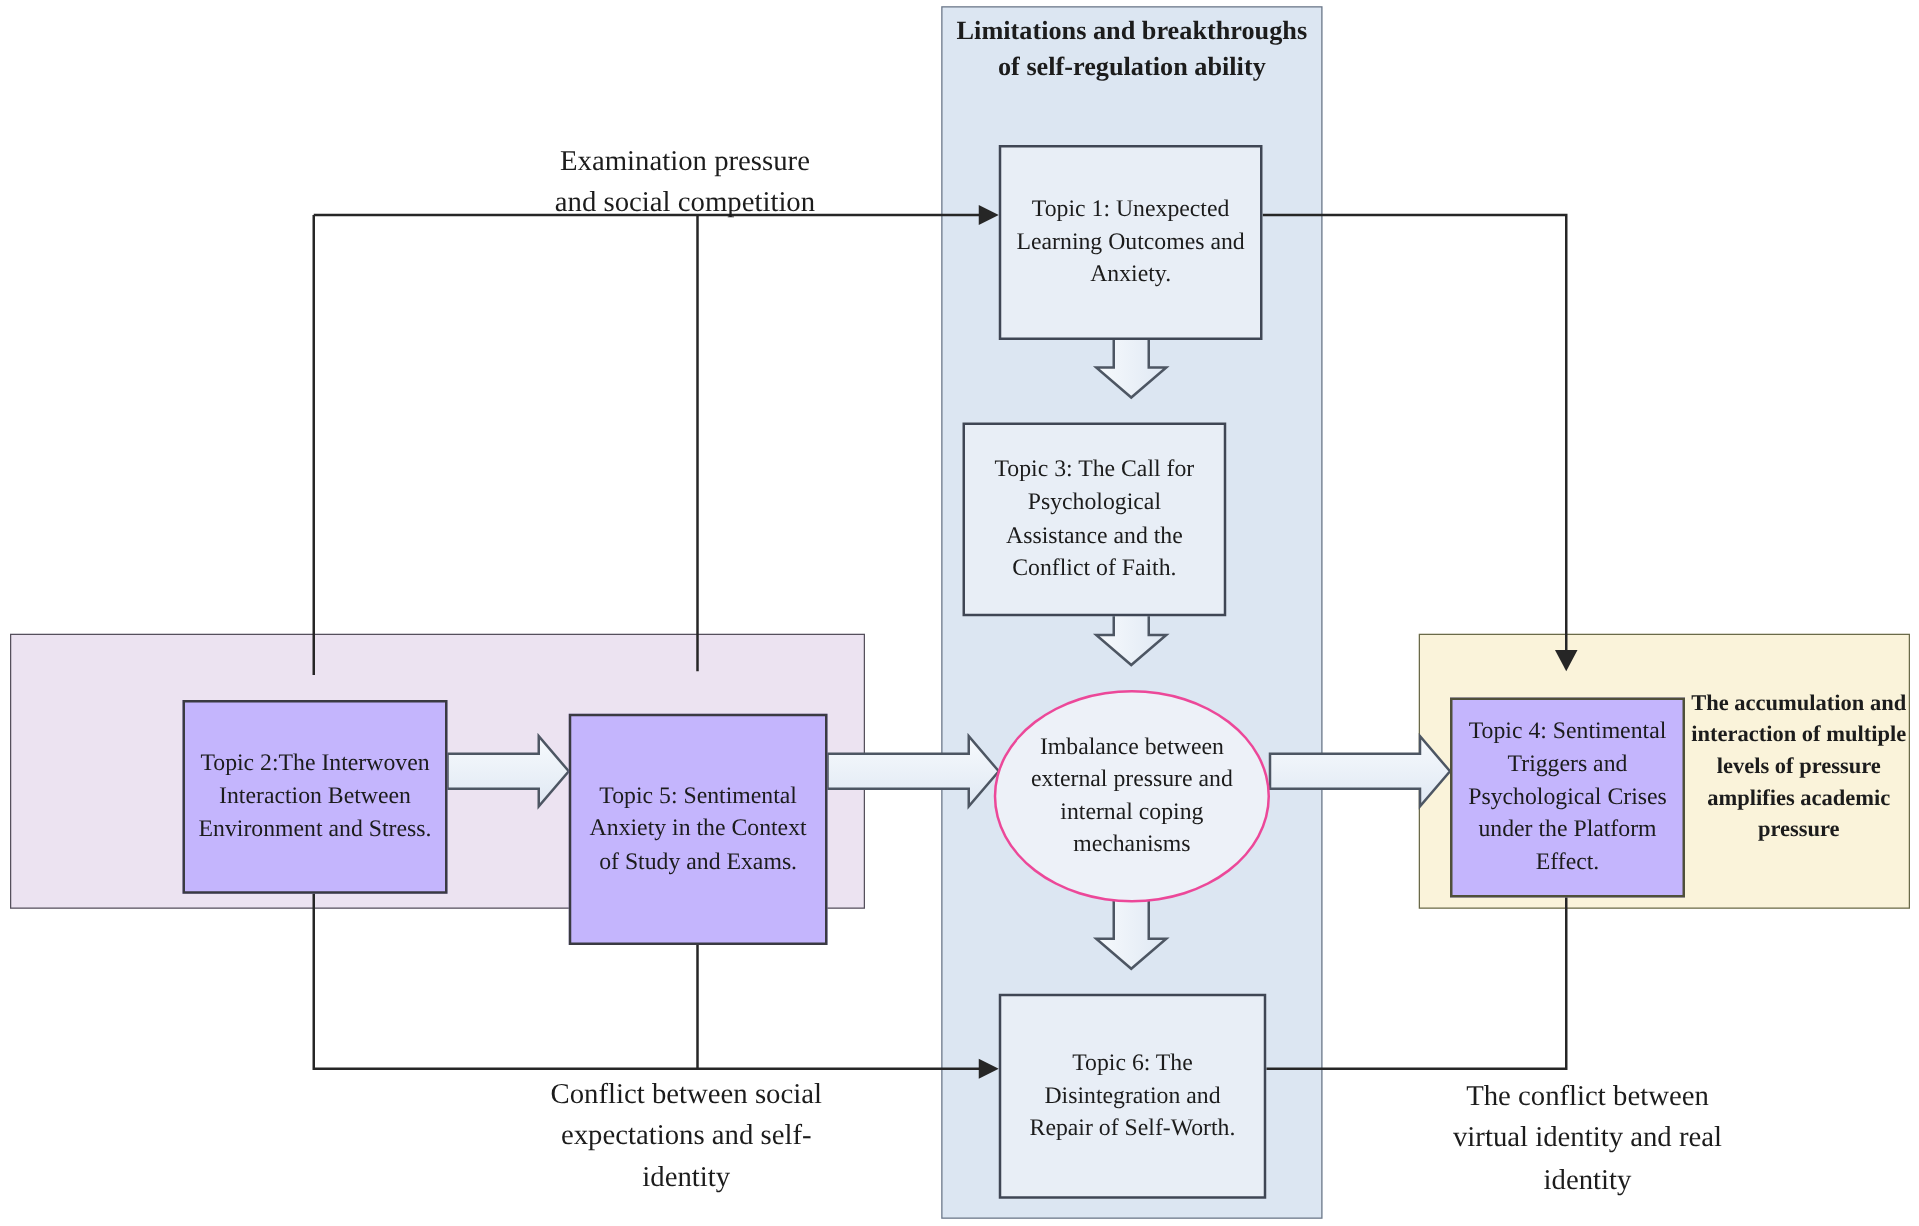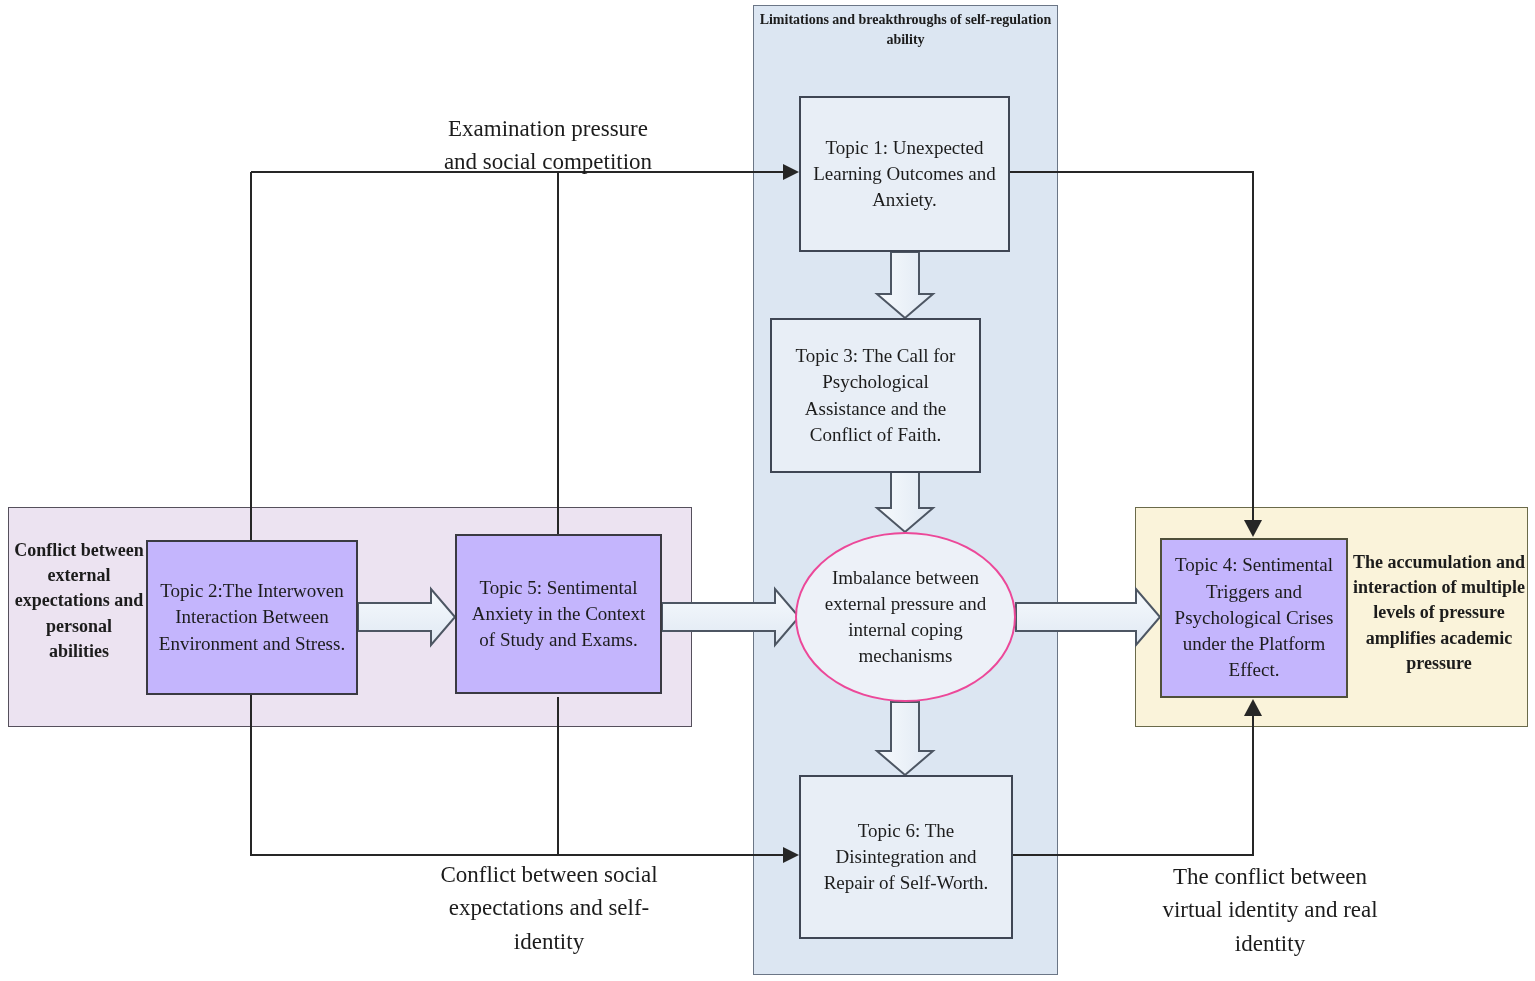--- a/index.html
+++ b/index.html
@@ -7,35 +7,35 @@
     position:relative;width:1535px;height:981px;background:#ffffff;
     font-family:"Liberation Serif","DejaVu Serif",serif;color:#1c1c1c;overflow:hidden;
   }
   .panel{position:absolute;box-sizing:border-box;}
   #center-panel{left:753px;top:5px;width:305px;height:970px;background:#dce6f2;border:1px solid #6b7686;}
   #left-panel{left:8px;top:507px;width:684px;height:220px;background:#ece3f1;border:1px solid #55505c;}
   #right-panel{left:1135px;top:507px;width:393px;height:220px;background:#faf3da;border:1px solid #6a6a4a;}
 
   .node{
     position:absolute;box-sizing:border-box;display:flex;align-items:center;justify-content:center;
-    text-align:center;font-size:19px;line-height:1.38;padding:6px 10px;z-index:3;
+    text-align:center;font-size:19px;line-height:1.38;padding:6px 10px;z-index:3;margin-top:20px;
   }
   .node.blue{background:#e8eef6;border:2px solid #3f4654;}
   .node.purple{background:#c4b5fd;border:2px solid #3a3a42;}
   .node.yellow{background:#c4b5fd;border:2px solid #4f4f3a;}
   #node-topic1{left:799px;top:96px;width:211px;height:156px;}
   #node-topic3{left:770px;top:318px;width:211px;height:155px;}
   #node-imbalance{left:795px;top:532px;width:221px;height:170px;border-radius:50%;background:#edf1f8;border:2px solid #ec4899;}
   #node-topic6{left:799px;top:775px;width:214px;height:164px;}
   #node-topic2{left:146px;top:540px;width:212px;height:155px;}
-  #node-topic5{left:455px;top:534px;width:207px;height:160px;}
+  #node-topic5{left:455px;top:551px;width:207px;height:185px;}
   #node-topic4{left:1160px;top:538px;width:188px;height:160px;}
 
   .caption{position:absolute;font-weight:bold;text-align:center;font-size:18px;line-height:1.4;z-index:3;}
-  #panel-title{left:756px;top:10px;width:299px;font-size:14px;}
+  #panel-title{left:756px;top:10px;width:299px;font-size:21px;}
   #left-caption{left:14px;top:538px;width:130px;}
   #right-caption{left:1352px;top:550px;width:174px;}
 
   .edge-label{position:absolute;text-align:center;font-size:23px;line-height:1.45;z-index:3;}
   #label-top-left{left:437px;top:112px;width:222px;}
   #label-top-right{left:1133px;top:110px;width:234px;}
   #label-bottom-left{left:432px;top:858px;width:234px;text-align:center;}
   #label-bottom-right{left:1148px;top:860px;width:244px;}
 
   #connector-layer{position:absolute;left:0;top:0;width:1535px;height:981px;z-index:2;}
@@ -82,21 +82,20 @@
     <polygon fill="url(#ba-h)" stroke="#4d5663" stroke-width="2" points="662,603 775,603 775,589 799,617 775,645 775,631 662,631"></polygon>
     <polygon fill="url(#ba-h)" stroke="#4d5663" stroke-width="2" points="1016,603 1136,603 1136,589 1160,617 1136,645 1136,631 1016,631"></polygon>
   </svg>
 
   <div class="caption" id="panel-title">Limitations and breakthroughs of self-regulation ability</div>
   <div class="node blue" id="node-topic1">Topic 1: Unexpected Learning Outcomes and Anxiety.</div>
   <div class="node blue" id="node-topic3">Topic 3: The Call for Psychological Assistance and the Conflict of Faith.</div>
   <div class="node" id="node-imbalance">Imbalance between external pressure and internal coping mechanisms</div>
   <div class="node blue" id="node-topic6">Topic 6: The Disintegration and Repair of Self-Worth.</div>
 
-  <div class="caption" id="left-caption">Conflict between external expectations and personal abilities</div>
   <div class="node purple" id="node-topic2">Topic 2:The Interwoven Interaction Between Environment and Stress.</div>
   <div class="node purple" id="node-topic5">Topic 5: Sentimental Anxiety in the Context of Study and Exams.</div>
 
   <div class="node yellow" id="node-topic4">Topic 4: Sentimental Triggers and Psychological Crises under the Platform Effect.</div>
   <div class="caption" id="right-caption">The accumulation and interaction of multiple levels of pressure amplifies academic pressure</div>
 
   <div class="edge-label" id="label-top-left">Examination pressure and social competition</div>
   <div class="edge-label" id="label-bottom-left">Conflict between social expectations and self-identity</div>
   <div class="edge-label" id="label-bottom-right">The conflict between virtual identity and real identity</div>
 

